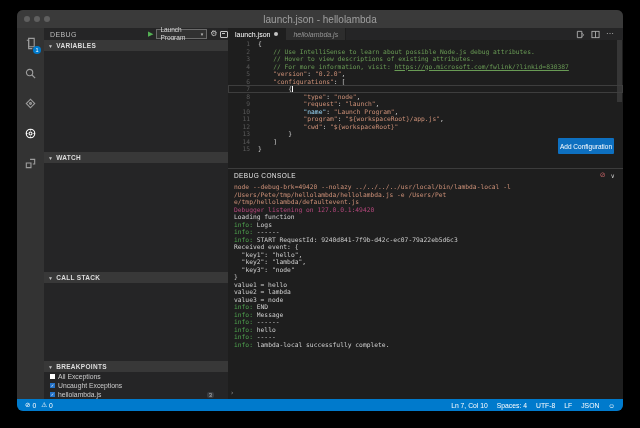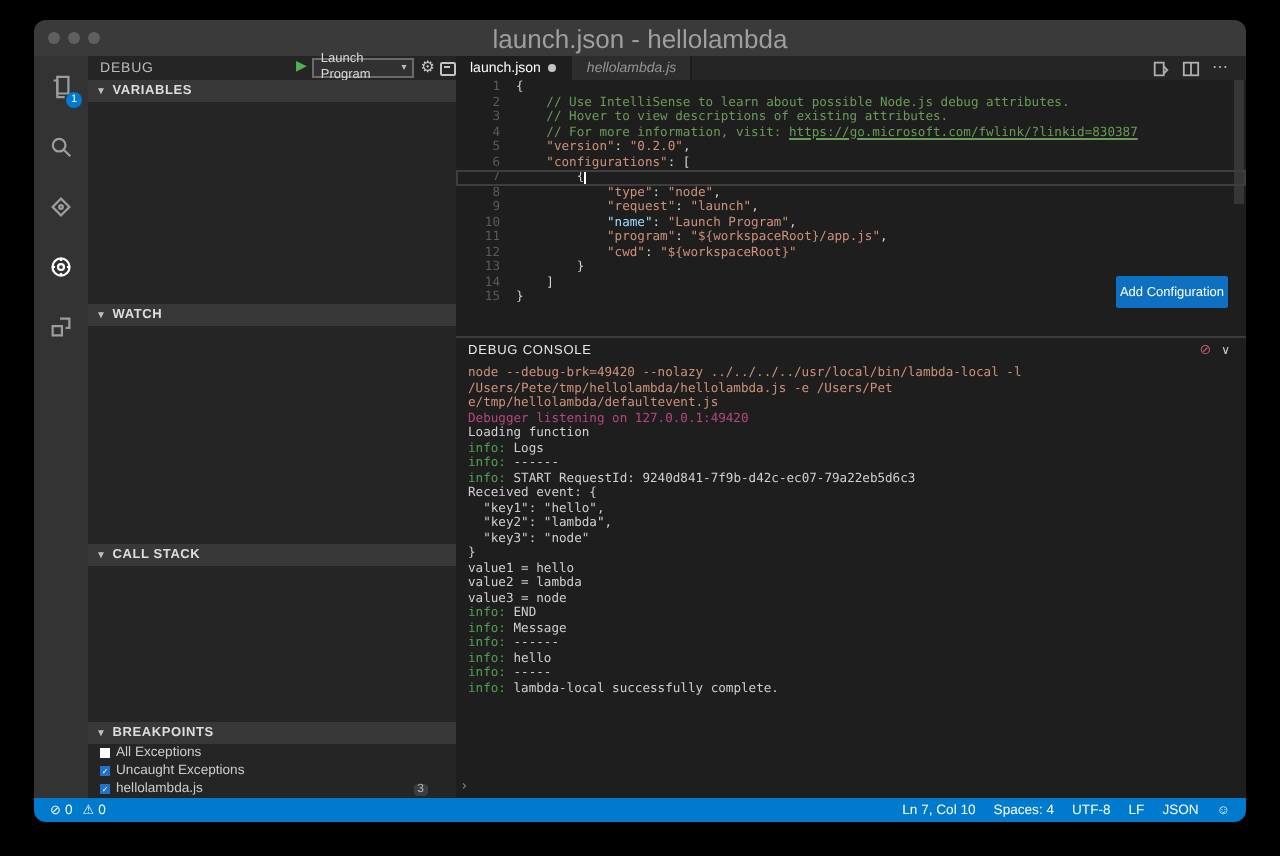--- a/index.html
+++ b/index.html
@@ -4,21 +4,21 @@
 <style>
   * { margin:0; padding:0; box-sizing:border-box; }
   html,body { width:640px; height:428px; background:#000; overflow:hidden;
     font-family:"Liberation Sans", sans-serif; }
   .window { position:absolute; left:17px; top:10px; width:606px; height:401px;
     background:#1e1e1e; border-radius:6px; overflow:hidden;
     box-shadow:0 10px 30px rgba(0,0,0,.85); }
   
   .titlebar { position:absolute; top:0; left:0; right:0; height:18px; background:#3a3a3a;
     display:flex; align-items:center; justify-content:center; }
-  .title-text { color:#9f9f9f; font-size:13px; }
+  .title-text { color:#9f9f9f; font-size:10px; }
   .lights { position:absolute; left:7px; top:6px; display:flex; gap:4px; }
   .light { width:6px; height:6px; border-radius:50%; background:#5f5f5f; }
   
   .activitybar { position:absolute; top:18px; left:0; width:27px; bottom:12px; background:#333333; }
   .act-icon { width:27px; height:30px; display:flex; align-items:center; justify-content:center; position:relative; }
   .act-icon svg { stroke:#9d9d9d; fill:none; stroke-width:1.2; }
   .act-icon.active svg { stroke:#ffffff; }
   .badge { position:absolute; right:3px; bottom:4px; min-width:8px; height:8px; border-radius:50%;
     background:#007acc; color:#fff; font-size:5.5px; line-height:8px; text-align:center; }
   

